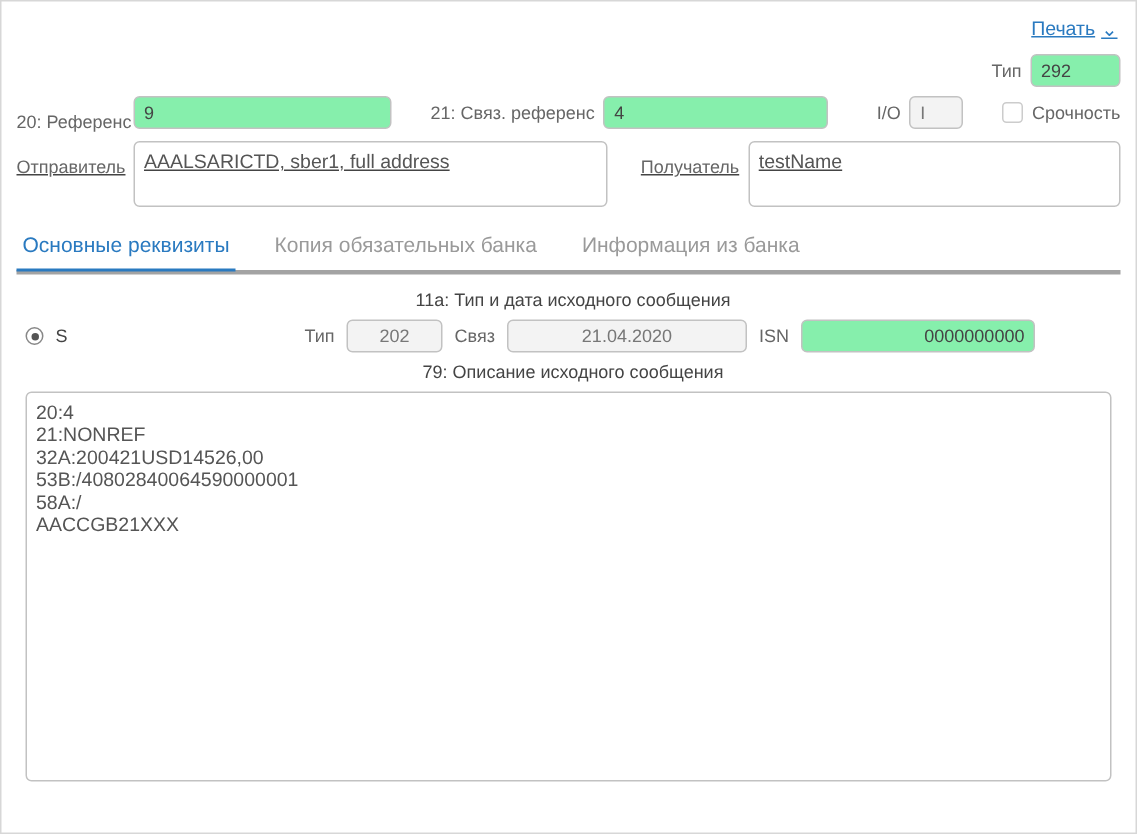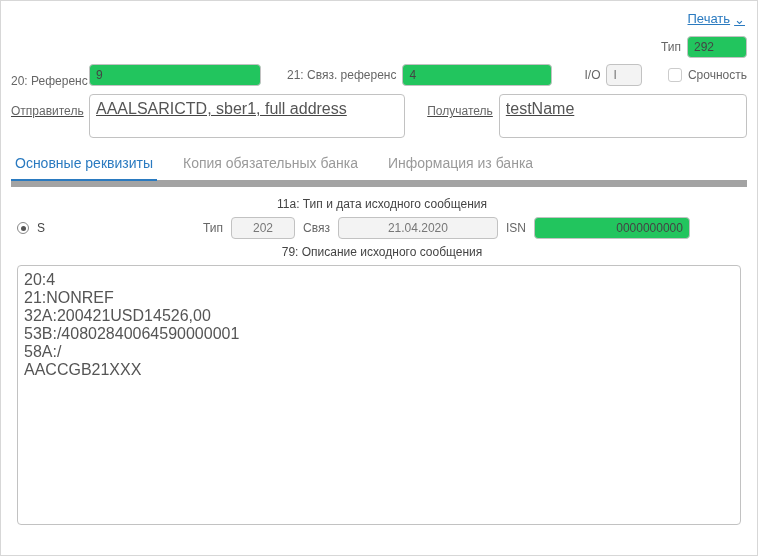--- a/index.html
+++ b/index.html
@@ -67,54 +67,54 @@
   }
   .row .spacer { flex: 1; }
   label.f { color:#666; font-size:12px; white-space:nowrap; }
   input.txt, input.small, input.med {
     border: 1px solid #c2c2c2;
     border-radius: 4px;
     padding: 3px 6px;
     font-size: 12px;
     color: #444;
     height: 22px;
-    background: #22c55e;
+    background: #86efac;
     outline: none;
   }
   input.ro { background:#f3f3f3; color:#777; }
   .checkbox {
     width: 14px; height: 14px;
     border: 1px solid #ccc;
     border-radius: 3px;
     background: #fff;
     display: inline-block;
     cursor: pointer;
   }
   textarea.area {
     border: 1px solid #c2c2c2;
     border-radius: 4px;
     padding: 5px 6px;
-    font-size: 16px;
+    font-size: 13px;
     color: #555;
     background: #fff;
     resize: none;
     font-family: inherit;
     outline: none;
   }
   .two-cols {
     display: flex;
     align-items: flex-start;
     gap: 6px;
     margin: 6px 0 10px 0;
     text-decoration: underline;
   }
   .two-cols label.f { padding-top: 10px; }
   .tabs {
     display: flex;
-    border-bottom: 7px solid #a3a3a3;
+    border-bottom: 3px solid #a3a3a3;
     margin: 8px 0 10px 0;
   }
   .tab {
     padding: 6px 4px 8px 4px;
     margin-right: 22px;
     font-size: 14px;
     color: #9a9a9a;
     cursor: pointer;
     border-bottom: 2px solid transparent;
     position: relative;

